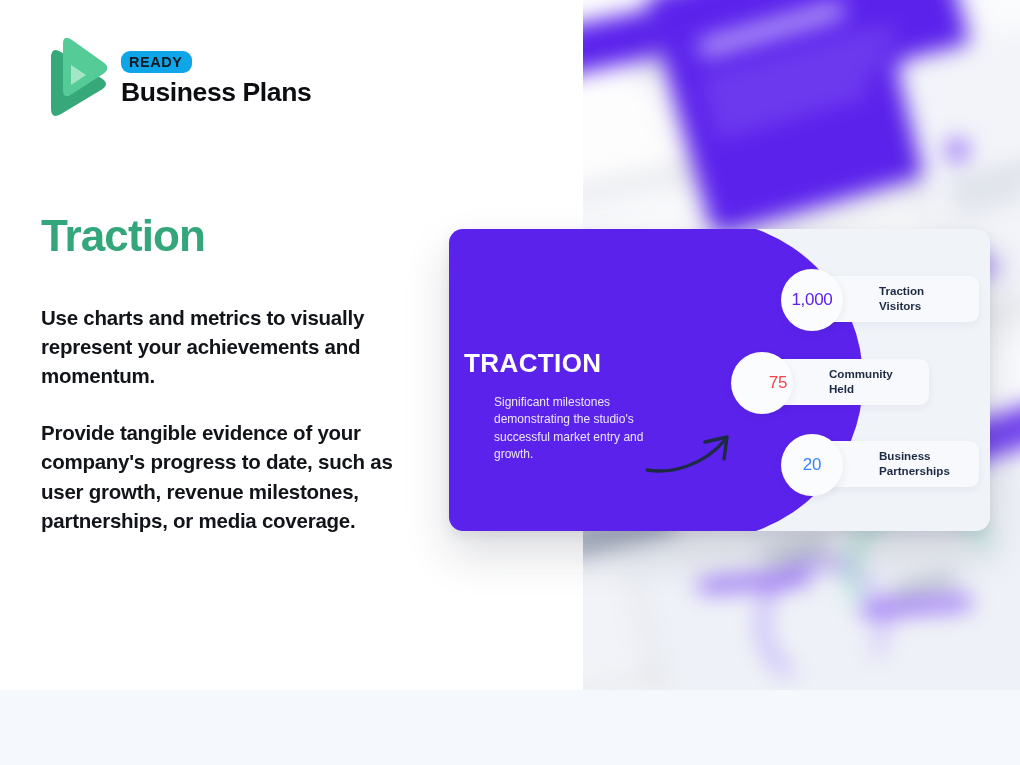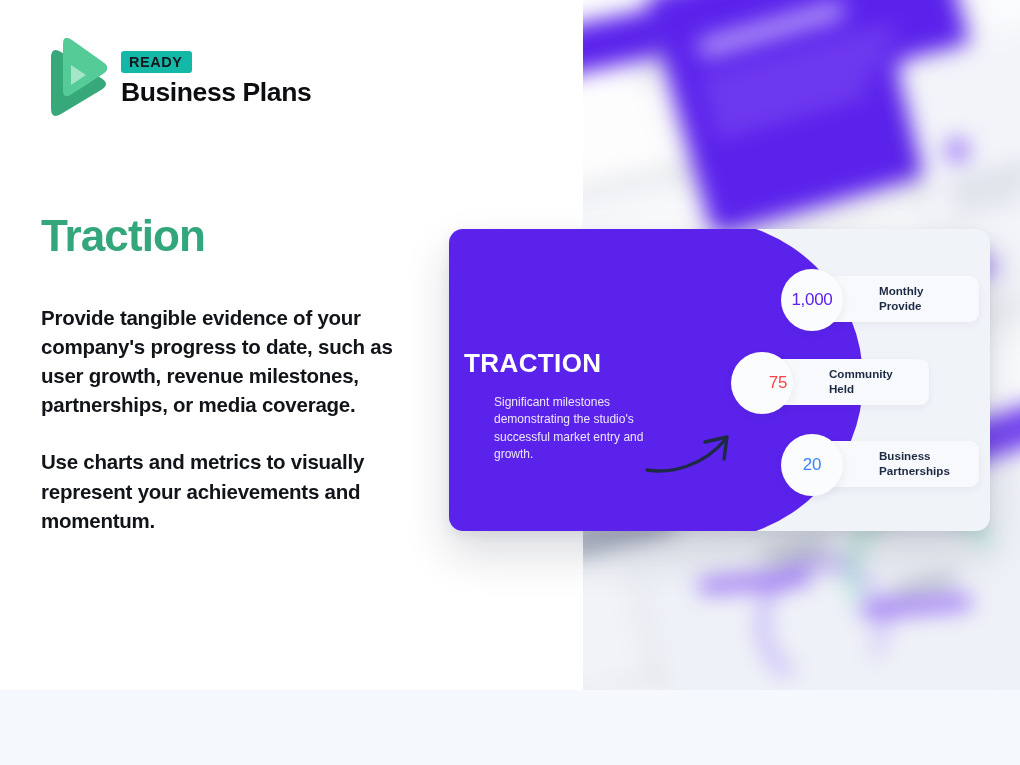--- a/index.html
+++ b/index.html
@@ -20,23 +20,23 @@
 
   
   .left-col { position: absolute; left: 0; top: 0; width: 583px; height: 690px; background:#fff; }
 
   .brand { position: absolute; left: 41px; top: 38px; display: flex; align-items: center; gap: 14px; }
   .logo-mark { position: relative; width: 66px; height: 78px; flex: none; }
   .logo-mark svg { display: block; }
   .brand-text { display: flex; flex-direction: column; gap: 5px; padding-top: 4px; }
   .ready-badge {
     align-self: flex-start;
-    background: #14b8a6; color: #14181f;
+    background: #0ea5e9; color: #14181f;
     font-size: 14.5px; font-weight: 600; letter-spacing: .55px;
-    padding: 3px 9px 3px 8px; border-radius: 3px;
+    padding: 3px 9px 3px 8px; border-radius: 9px;
     line-height: 1.15;
   }
   .brand-name {
     font-size: 26.5px; font-weight: 700; color: #0b0d10; letter-spacing: -.4px;
     line-height: 1.1;
   }
 
   .page-title {
     position: absolute; left: 41px; top: 212px;
     font-size: 44px; font-weight: 700; color: #34a67b; letter-spacing: -.9px;
@@ -188,43 +188,43 @@
       </div>
       <div class="brand-text">
         <span class="ready-badge">READY</span>
         <span class="brand-name">Business Plans</span>
       </div>
     </div>
 
     <h1 class="page-title">Traction</h1>
 
     <div class="body-copy">
+      <p>Use charts and metrics to visually represent your achievements and momentum.</p>
       <p>Provide tangible evidence of your company's progress to date, such as user growth, revenue milestones, partnerships, or media coverage.</p>
-      <p>Use charts and metrics to visually represent your achievements and momentum.</p>
     </div>
   </div>
 
   <div class="slide-card">
     <div class="purple-shape"></div>
     <div class="purple-bulge"></div>
   </div>
 
   <div class="slide-heading">TRACTION</div>
   <div class="slide-sub">Significant milestones demonstrating the studio's successful market entry and growth.</div>
 
   <div class="arrow">
     <svg width="96" height="48" viewBox="0 0 96 48" xmlns="http://www.w3.org/2000/svg">
       <path d="M2 40 C26 44 58 36 80 10" stroke="#1d2a44" stroke-width="3.4" fill="none" stroke-linecap="round"></path>
       <path d="M60 12 L82 7 L79 29" stroke="#1d2a44" stroke-width="3.4" fill="none" stroke-linecap="round" stroke-linejoin="round"></path>
     </svg>
   </div>
 
   <div class="metric metric-1">
     <div class="pill">
-      <span class="pill-label">Monthly Provide</span>
+      <span class="pill-label">Traction Visitors</span>
     </div>
     <div class="bubble">
       <span class="bubble-value" style="color:#5b22ec;">1,000</span>
     </div>
   </div>
 
   <div class="metric metric-2">
     <div class="pill">
       <span class="pill-label">Community Held</span>
     </div>

